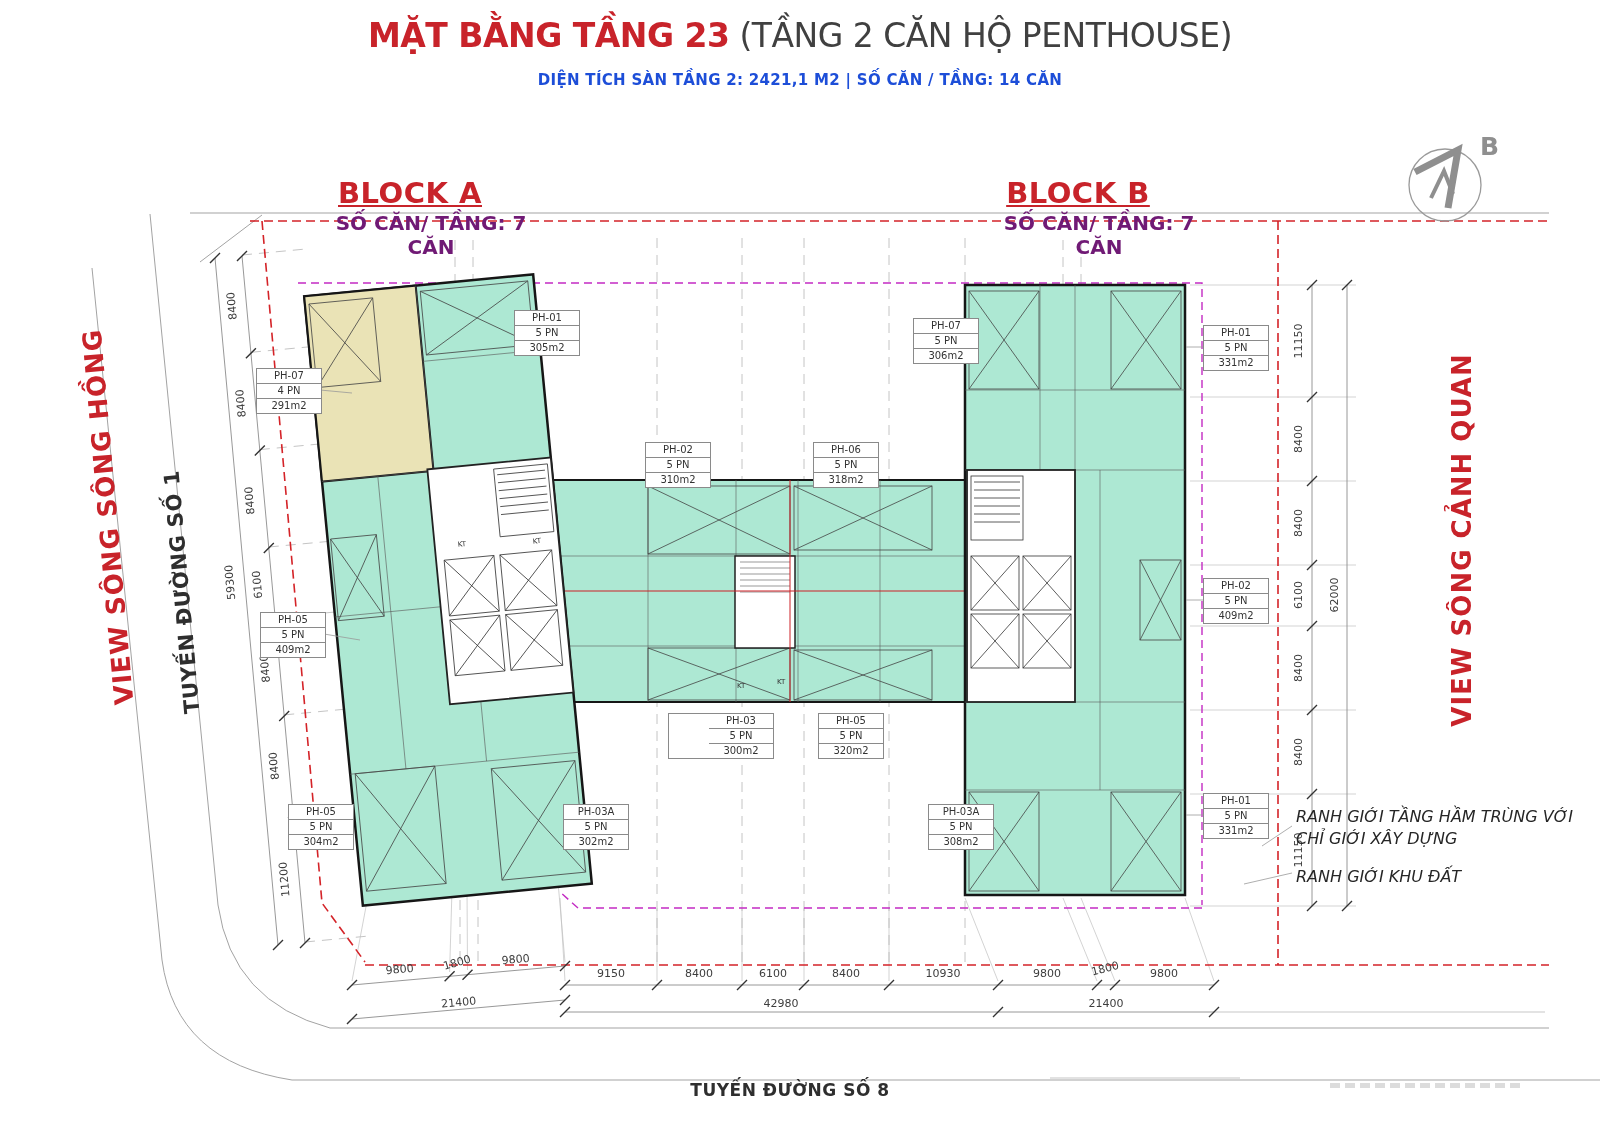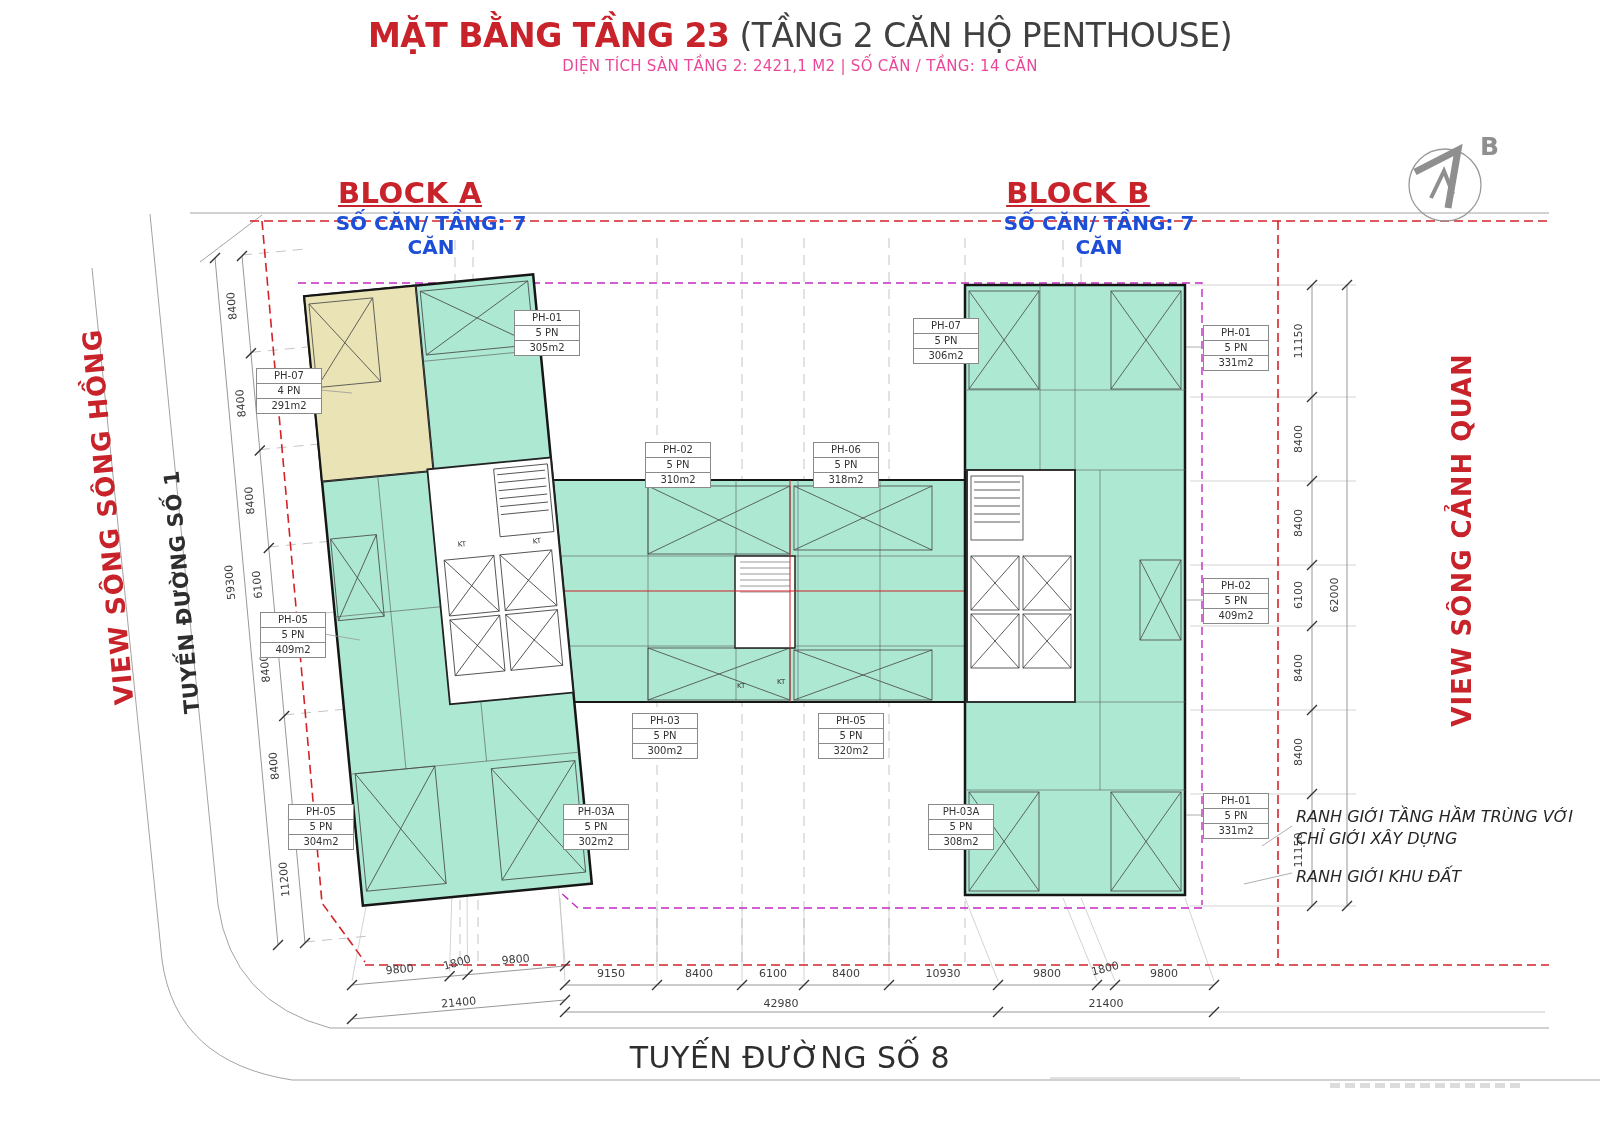--- a/index.html
+++ b/index.html
@@ -8,30 +8,30 @@
   #plan-svg{position:absolute;left:0;top:0;z-index:1;}
   svg text{font-family:"DejaVu Sans","Liberation Sans",sans-serif;}
   .dim{font-size:11px;fill:#3d3d3d;}
   .kt{font-size:7px;fill:#333;}
   .compass-b{font-size:25px;font-weight:bold;fill:#8f8f8f;}
 
   .titlebar{position:absolute;left:0;right:0;top:16px;text-align:center;z-index:6;}
   .t1{font-size:33px;letter-spacing:-0.5px;}
   .t1 .red{color:#c8232a;font-weight:800;}
   .t1 .dark{color:#404040;font-weight:400;}
-  .t2{margin-top:2px;font-size:15px;font-weight:400;color:#ec4899;letter-spacing:.3px;}
+  .t2{margin-top:16px;font-size:15px;font-weight:700;color:#1d4ed8;letter-spacing:.3px;}
 
   .blklabel{position:absolute;width:260px;text-align:center;z-index:6;}
   .blklabel .bn{font-size:29px;font-weight:800;color:#c8232a;letter-spacing:.5px;text-decoration:underline;}
-  .blklabel .bs{font-size:20px;font-weight:700;color:#1d4ed8;margin-top:1px;margin-left:42px;}
+  .blklabel .bs{font-size:20px;font-weight:700;color:#701a75;margin-top:1px;margin-left:42px;}
 
   .vlabel{position:absolute;text-align:center;z-index:6;white-space:nowrap;}
   .view-red{font-size:26px;font-weight:700;color:#c8232a;letter-spacing:1px;}
   .road-dark{font-size:21px;font-weight:800;color:#2e2e2e;letter-spacing:.5px;}
-  .road-bottom{font-size:30px;font-weight:400;color:#2e2e2e;letter-spacing:.5px;}
+  .road-bottom{font-size:17px;font-weight:700;color:#2e2e2e;letter-spacing:.5px;margin-top:40px;}
 
   .ubox{position:absolute;width:64px;background:#fff;border:1px solid #8a8a8a;
         font-size:10px;color:#333;text-align:center;z-index:5;}
   .ur{border-bottom:1px solid #8a8a8a;line-height:14px;height:14px;overflow:hidden;}
   .ur:last-child{border-bottom:none;}
 
   .notes{position:absolute;left:1296px;top:806px;width:285px;z-index:6;
          font-size:16px;color:#262626;line-height:22px;font-style:italic;}
   .notes .n2{margin-top:16px;}
 
@@ -353,21 +353,21 @@
 <div class="ubox" style="left:260px;top:612px;">
   <div class="ur">PH-05</div>
       <div class="ur">5 PN</div>
       <div class="ur">409m2</div>
 </div>
 <div class="ubox" style="left:1203px;top:578px;">
   <div class="ur">PH-02</div>
       <div class="ur">5 PN</div>
       <div class="ur">409m2</div>
 </div>
-<div class="ubox" style="left:632px;top:713px;">
+<div class="ubox" style="left:668px;top:713px;padding-left:40px;">
   <div class="ur">PH-03</div>
       <div class="ur">5 PN</div>
       <div class="ur">300m2</div>
 </div>
 <div class="ubox" style="left:818px;top:713px;">
   <div class="ur">PH-05</div>
       <div class="ur">5 PN</div>
       <div class="ur">320m2</div>
 </div>
 <div class="ubox" style="left:288px;top:804px;">

